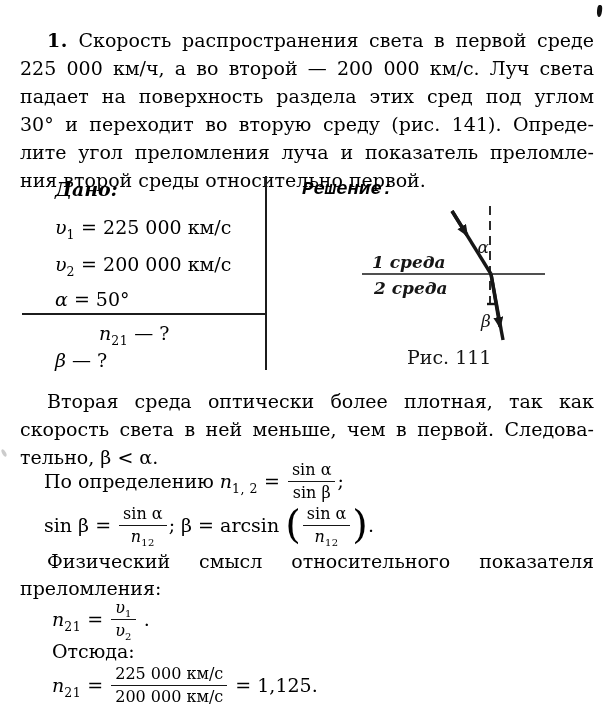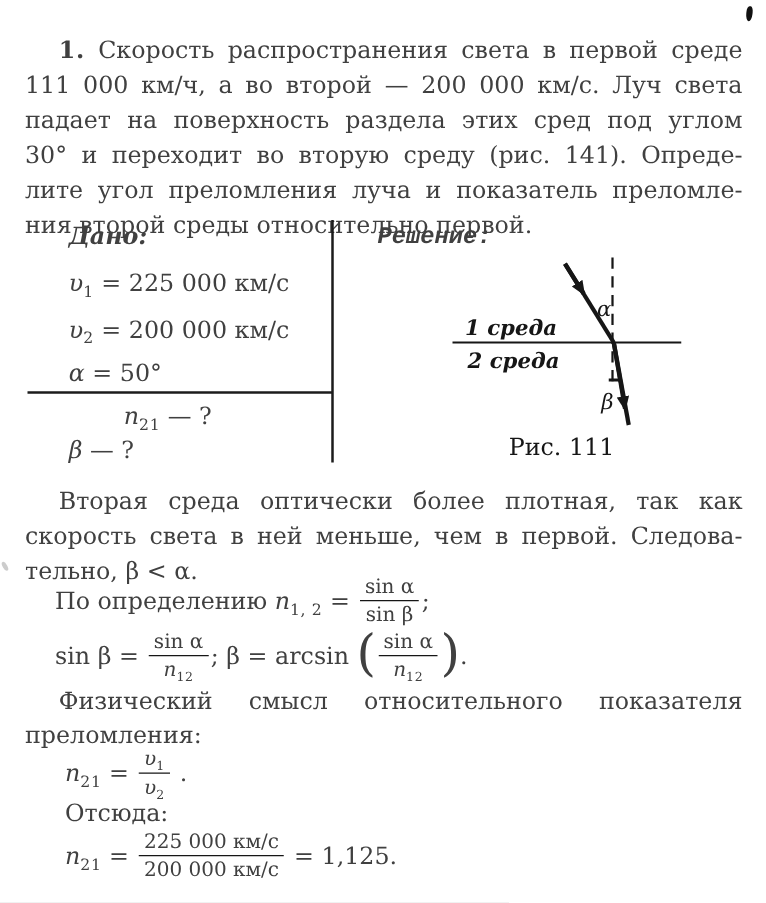--- a/index.html
+++ b/index.html
@@ -1,20 +1,20 @@
 <!DOCTYPE html>
 <html><head>
 <meta charset="utf-8">
 <style>
   html,body{margin:0;padding:0;background:#e8e8e8;}
   .page{
     position:relative;
     width:613px;height:722px;
     background:#ffffff;
-    color:#404040;
+    color:#000000;
     font-family:"DejaVu Serif","Liberation Serif",serif;
     font-size:19px;
     overflow:hidden;
   }
   .abs{position:absolute;font-family:Liberation Mono, monospace;}
   .para{position:absolute;width:574px;}
   .para .line{display:block;line-height:28px;height:28px;white-space:nowrap;}
   .para .jl{text-align:justify;text-align-last:justify;white-space:normal;}
   .para .ll{text-align:left;}
   .ind{padding-left:27px;}
@@ -50,21 +50,21 @@
 </head>
 <body>
 
 <div class="page">
 
   <div class="ink-mark"></div>
   <div class="smudge"></div>
 
   <div class="para" style="left:20px;top:26px;">
     <span class="line jl ind"><span class="pnum">1.</span> <span>Скорость распространения света в первой среде</span></span>
-    <span class="line jl">111 000 км/ч, а во второй — 200 000 км/с. Луч света</span>
+    <span class="line jl">225 000 км/ч, а во второй — 200 000 км/с. Луч света</span>
     <span class="line jl">падает на поверхность раздела этих сред под углом</span>
     <span class="line jl">30° и переходит во вторую среду (рис. 141). Опреде-</span>
     <span class="line jl">лите угол преломления луча и показатель преломле-</span>
     <span class="line ll">ния второй среды относительно первой.</span>
   </div>
 
   <div class="vdiv"></div>
   <div class="hdiv"></div>
 
   <div class="gitem bolditalic" style="top:178px;">Дано:</div>

